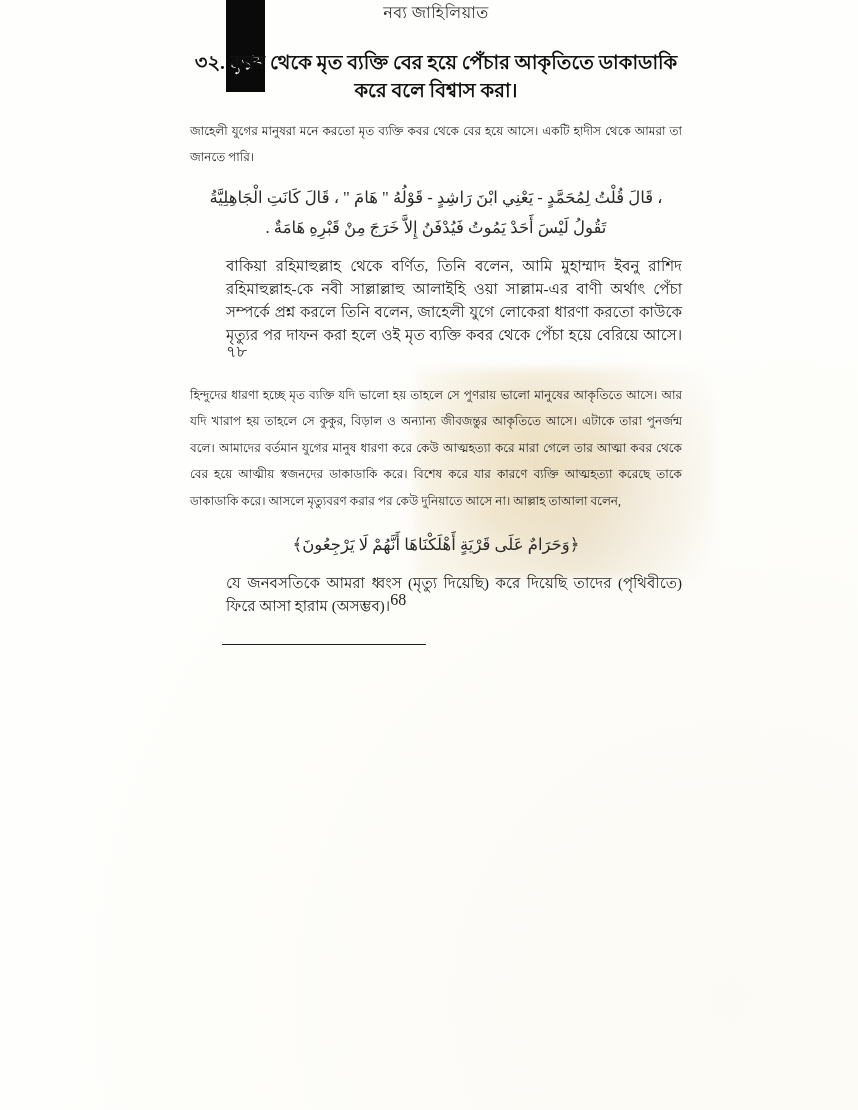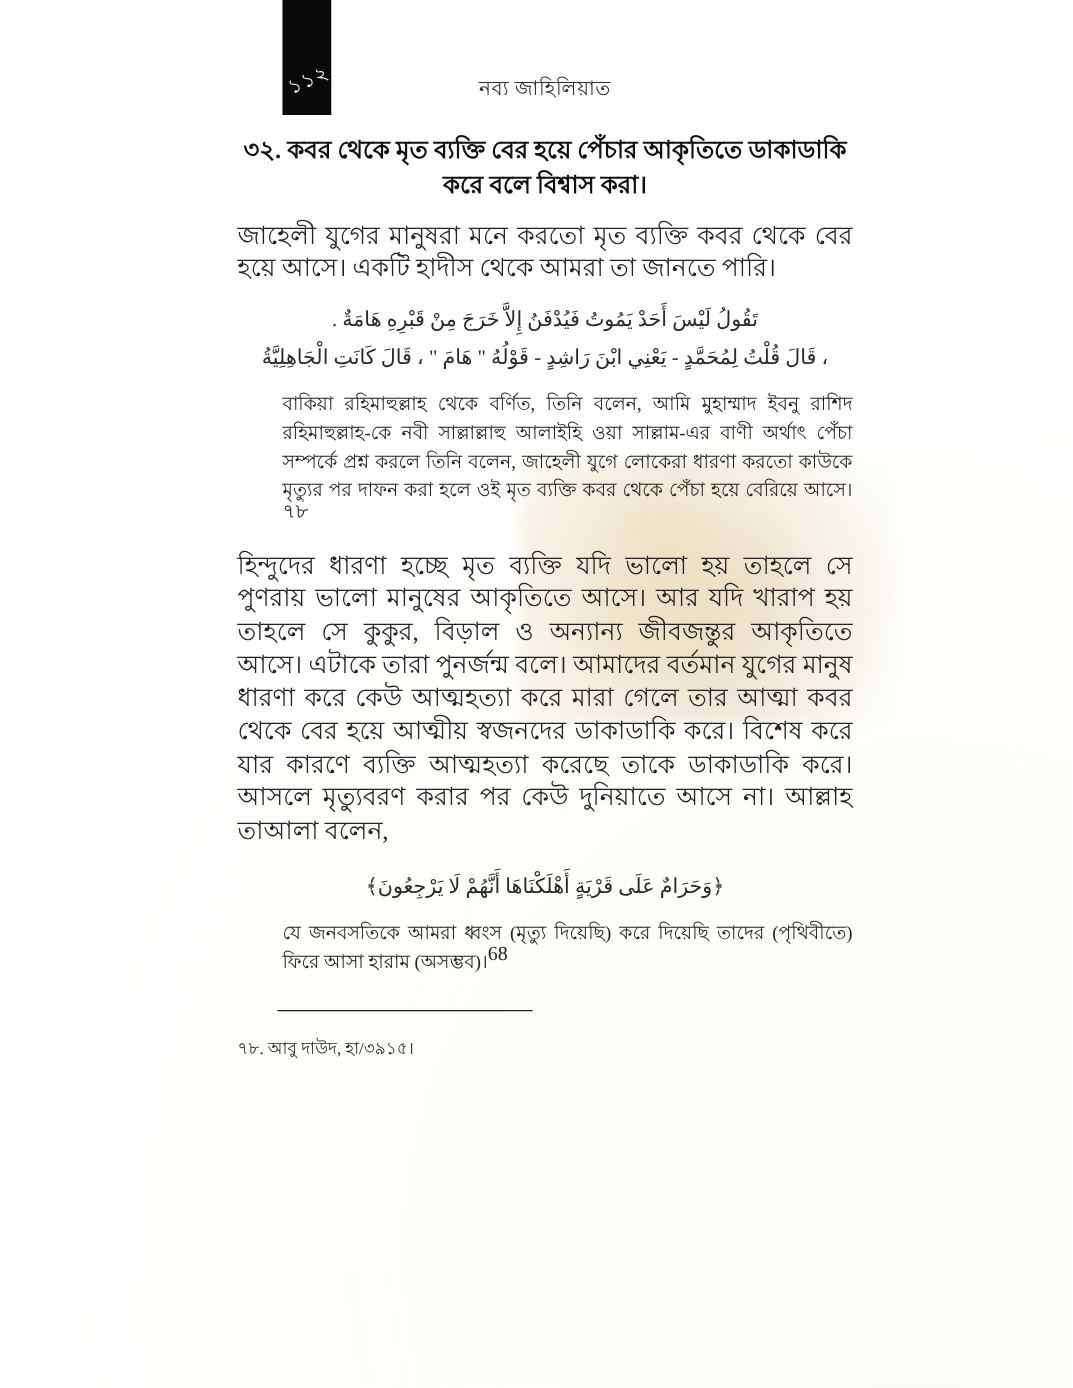--- a/index.html
+++ b/index.html
@@ -53,37 +53,36 @@
     filter: blur(4px);
     z-index: 0;
   }
   .content {
     position: relative;
     z-index: 1;
     margin-left: 190px;
     width: 492px;
   }
   .running-head {
-    padding-top: 58px;
     text-align: center;
     font-size: 16px;
     color: #2c2c2c;
     letter-spacing: 0.5px;
   }
   .section-heading {
     margin: 22px 0 0 0;
     font-size: 19.5px;
     font-weight: bold;
     line-height: 1.45;
     color: #111111;
     text-align: center;
   }
   .body-text {
     margin: 12px 0 0 0;
-    font-size: 20px;
+    font-size: 12px;
     line-height: 26.5px;
     text-align: justify;
     color: #232323;
   }
   .indented {
     margin-left: 36px;
     font-size: 15px;
     line-height: 23px;
   }
   .arabic {
@@ -134,32 +133,31 @@
 
   <div class="content">
 
     <div class="running-head">নব্য জাহিলিয়াত</div>
 
     <h1 class="section-heading">৩২. কবর থেকে মৃত ব্যক্তি বের হয়ে পেঁচার আকৃতিতে ডাকাডাকি করে বলে বিশ্বাস করা।</h1>
 
     <p class="body-text">জাহেলী যুগের মানুষরা মনে করতো মৃত ব্যক্তি কবর থেকে বের হয়ে আসে। একটি হাদীস থেকে আমরা তা জানতে পারি।</p>
 
     <div class="arabic">
+      <div>، قَالَ قُلْتُ لِمُحَمَّدٍ - يَعْنِي ابْنَ رَاشِدٍ - قَوْلُهُ " هَامَ " ، قَالَ كَانَتِ الْجَاهِلِيَّةُ</div>
       <div>تَقُولُ لَيْسَ أَحَدْ يَمُوتُ فَيُدْفَنُ إِلاَّ خَرَجَ مِنْ قَبْرِهِ هَامَةٌ .</div>
-      <div>، قَالَ قُلْتُ لِمُحَمَّدٍ - يَعْنِي ابْنَ رَاشِدٍ - قَوْلُهُ " هَامَ " ، قَالَ كَانَتِ الْجَاهِلِيَّةُ</div>
     </div>
 
     <p class="body-text indented"><span>বাকিয়া রহিমাহুল্লাহ থেকে বর্ণিত, তিনি বলেন, আমি মুহাম্মাদ ইবনু রাশিদ রহিমাহুল্লাহ-কে নবী সাল্লাল্লাহু আলাইহি ওয়া সাল্লাম-এর বাণী অর্থাৎ পেঁচা সম্পর্কে প্রশ্ন করলে তিনি বলেন, জাহেলী যুগে লোকেরা ধারণা করতো কাউকে মৃত্যুর পর দাফন করা হলে ওই মৃত ব্যক্তি কবর থেকে পেঁচা হয়ে বেরিয়ে আসে।</span><sup class="fnref">৭৮</sup></p>
 
     <p class="body-text">হিন্দুদের ধারণা হচ্ছে মৃত ব্যক্তি যদি ভালো হয় তাহলে সে পুণরায় ভালো মানুষের আকৃতিতে আসে। আর যদি খারাপ হয় তাহলে সে কুকুর, বিড়াল ও অন্যান্য জীবজন্তুর আকৃতিতে আসে। এটাকে তারা পুনর্জন্ম বলে। আমাদের বর্তমান যুগের মানুষ ধারণা করে কেউ আত্মহত্যা করে মারা গেলে তার আত্মা কবর থেকে বের হয়ে আত্মীয় স্বজনদের ডাকাডাকি করে। বিশেষ করে যার কারণে ব্যক্তি আত্মহত্যা করেছে তাকে ডাকাডাকি করে। আসলে মৃত্যুবরণ করার পর কেউ দুনিয়াতে আসে না। আল্লাহ তাআলা বলেন,</p>
 
     <div class="arabic verse">﴿وَحَرَامٌ عَلَى قَرْيَةٍ أَهْلَكْنَاهَا أَنَّهُمْ لَا يَرْجِعُونَ﴾</div>
 
     <p class="body-text indented"><span>যে জনবসতিকে আমরা ধ্বংস (মৃত্যু দিয়েছি) করে দিয়েছি তাদের (পৃথিবীতে) ফিরে আসা হারাম (অসম্ভব)।</span><sup class="fnref">68</sup></p>
 
     <div class="footnote-divider"></div>
 
     <div class="footnotes">
-      <p>৭৮. আবু দাউদ, হা/৩৯১৫।</p>
     </div>
 
   </div>
 </div>
 
 </body></html>

